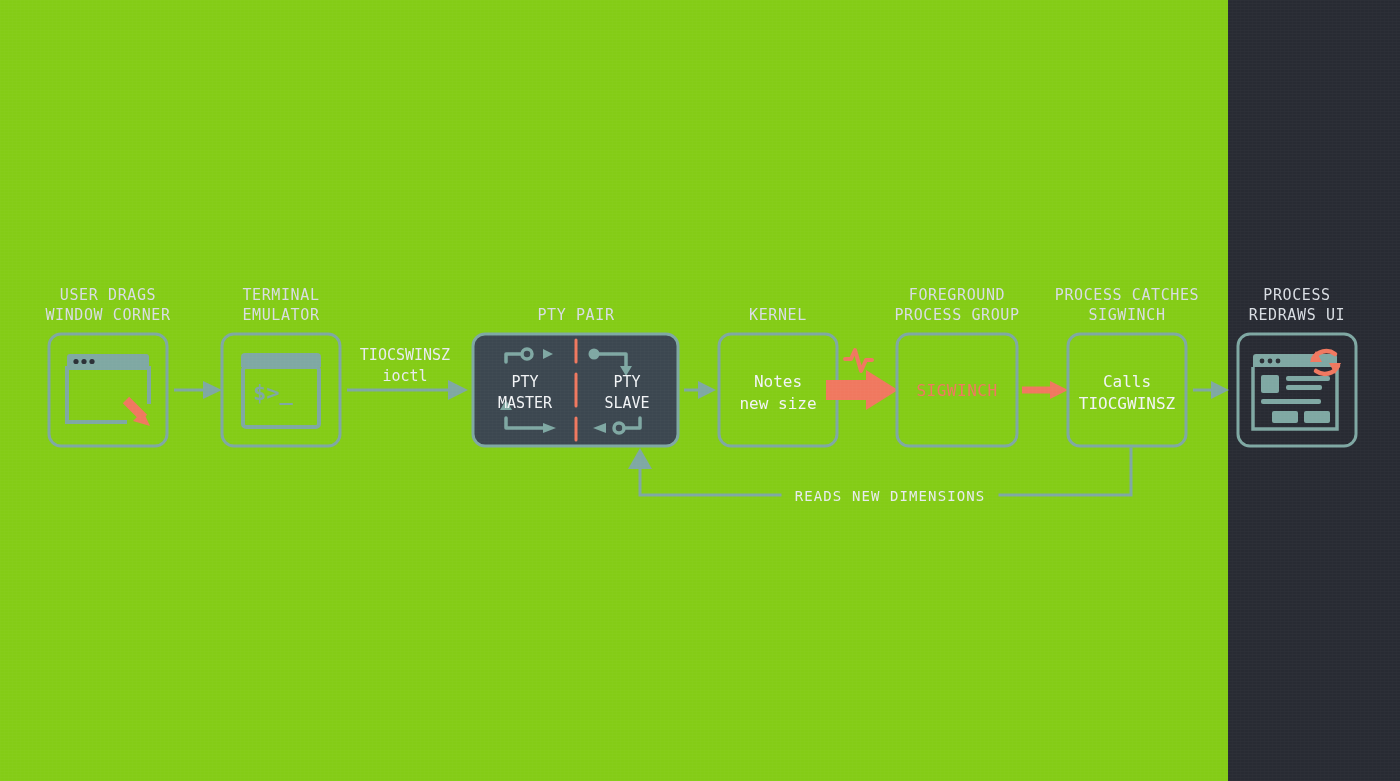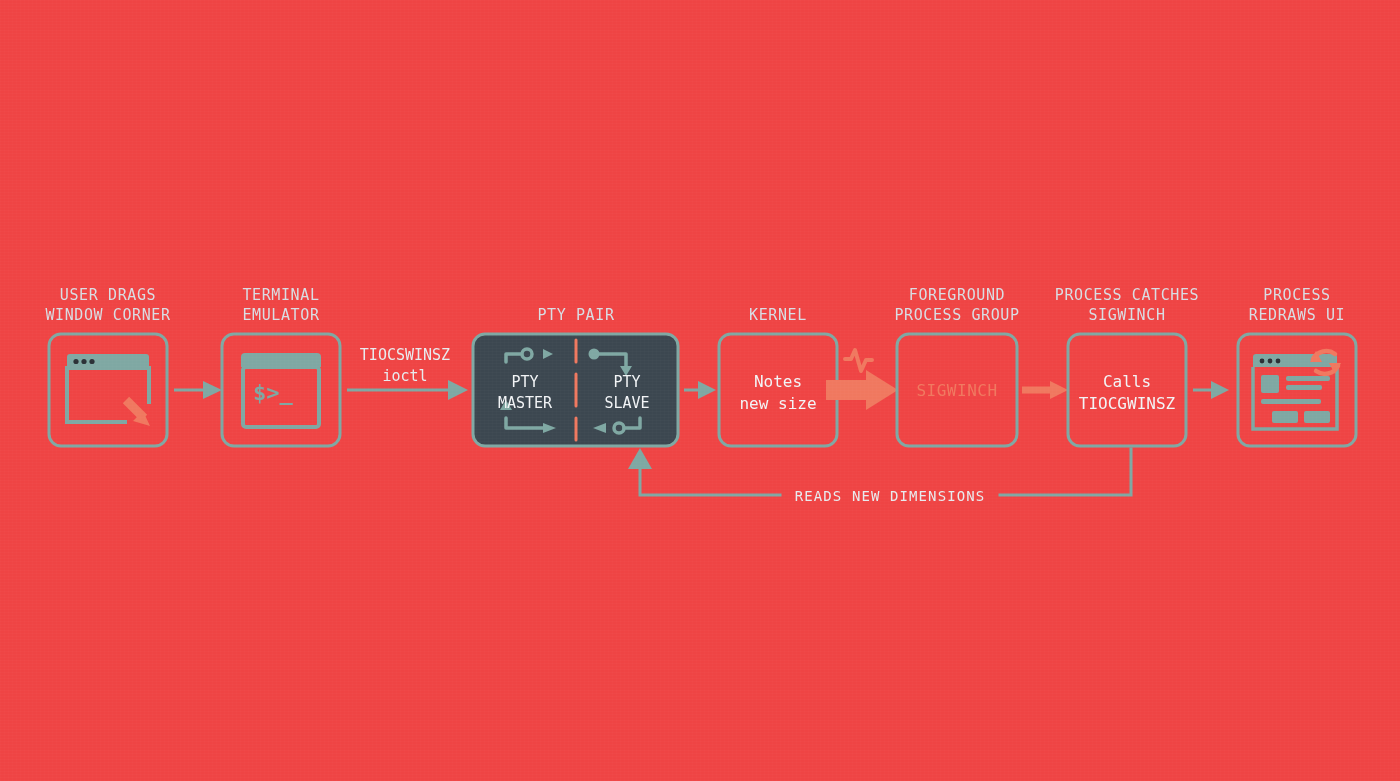--- a/index.html
+++ b/index.html
@@ -12,23 +12,23 @@
     width: 1400px;
     height: 781px;
     overflow: hidden;
     font-family: "DejaVu Sans Mono", "Liberation Mono", monospace;
     position: relative;
   }
   #stage {
     position: absolute;
     left: 0;
     top: 0;
-    width: 1400px;
+    width: 1228px;
     height: 781px;
-    background-color: #ef4444;
+    background-color: #84cc16;
     text-decoration: underline;
   }
   
   #grain {
     position: absolute;
     left: 0; top: 0;
     width: 1400px; height: 781px;
     pointer-events: none;
     opacity: 0.035;
     background-image:

